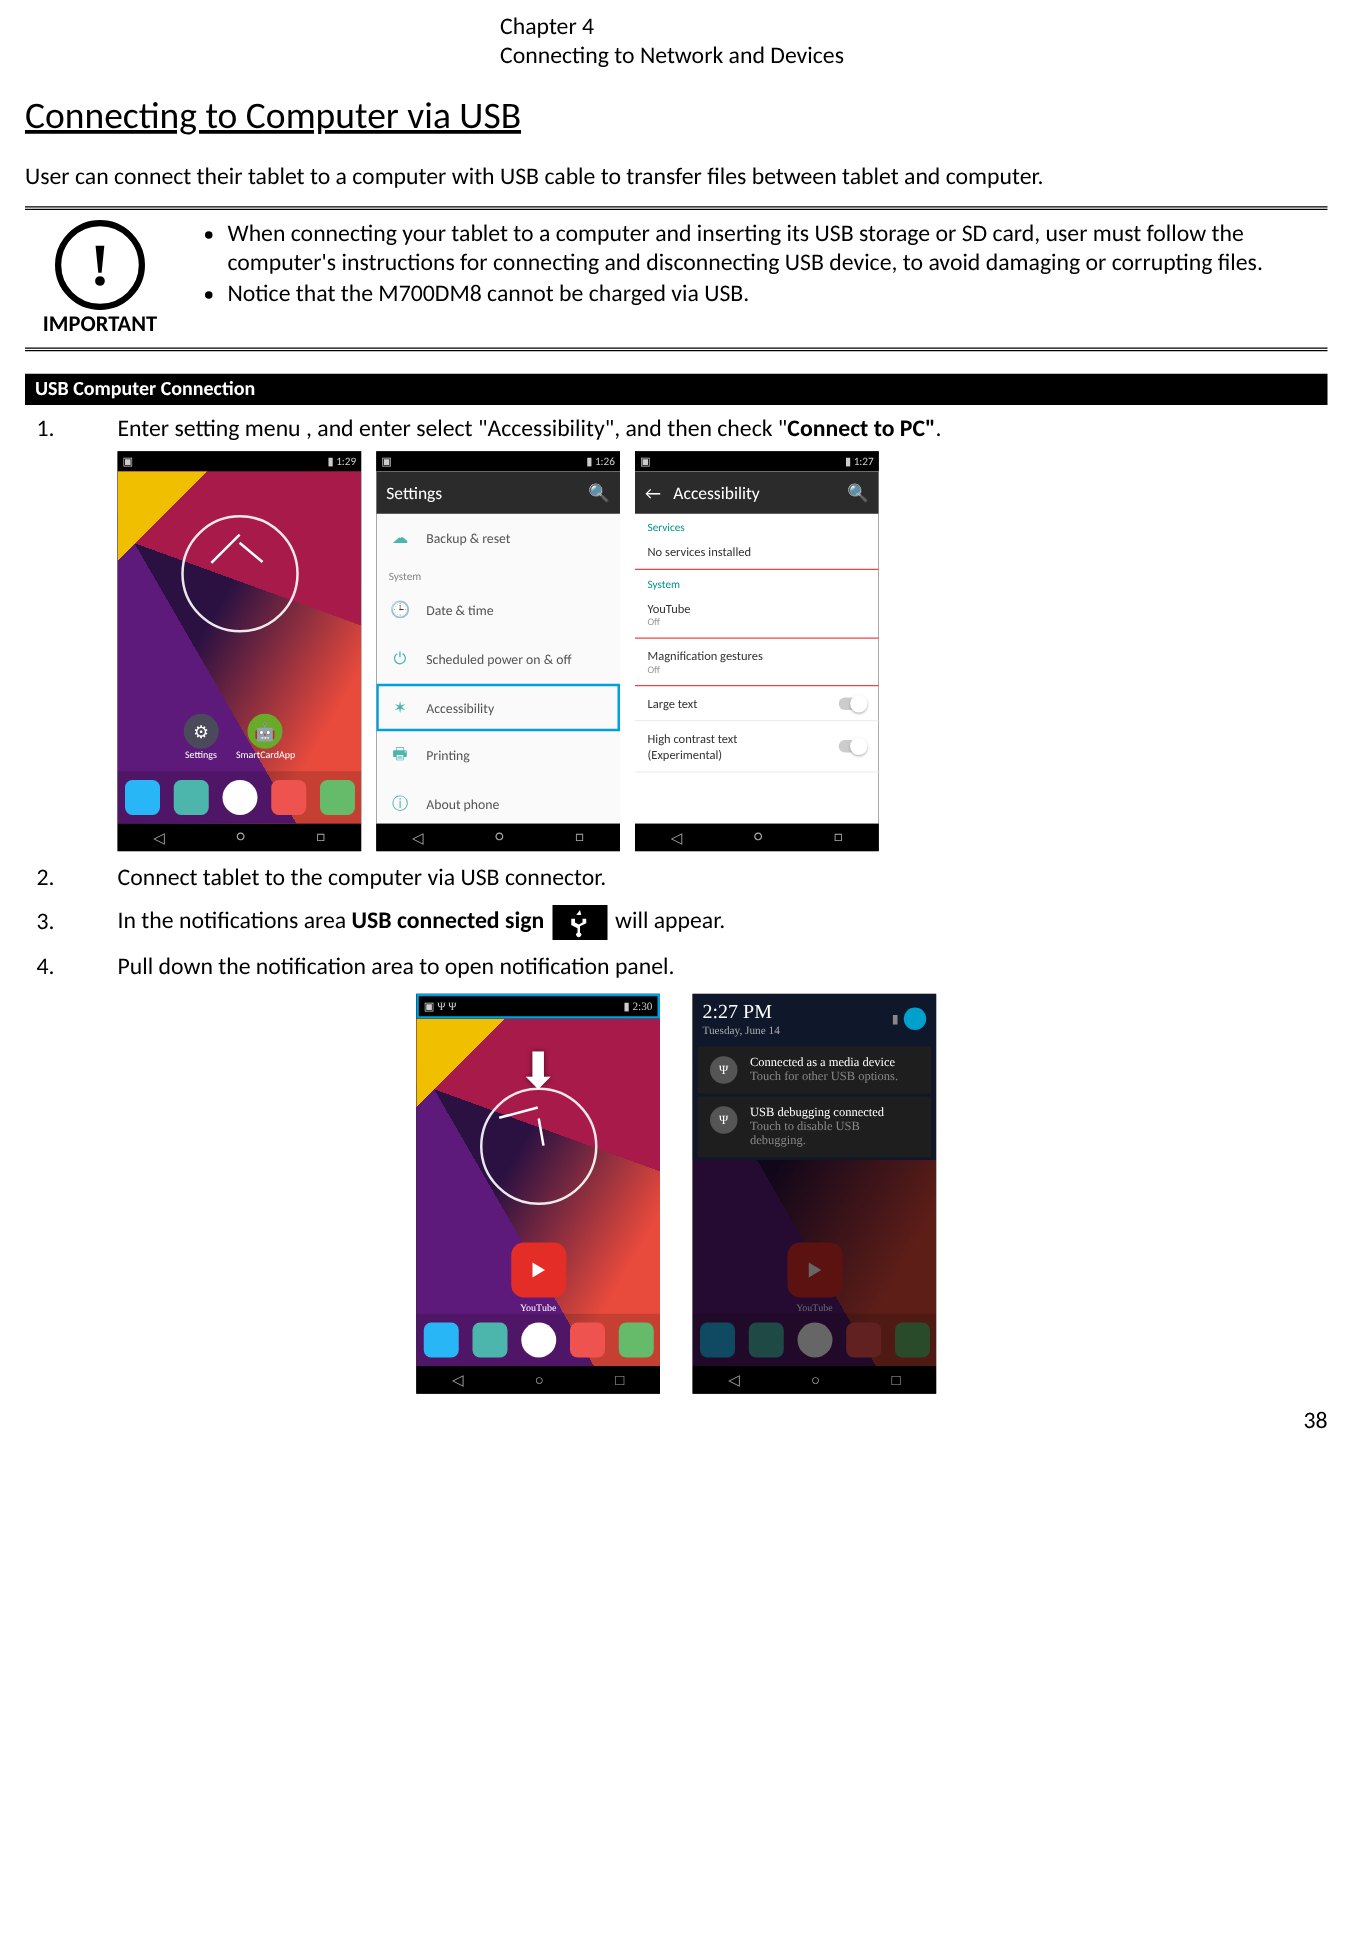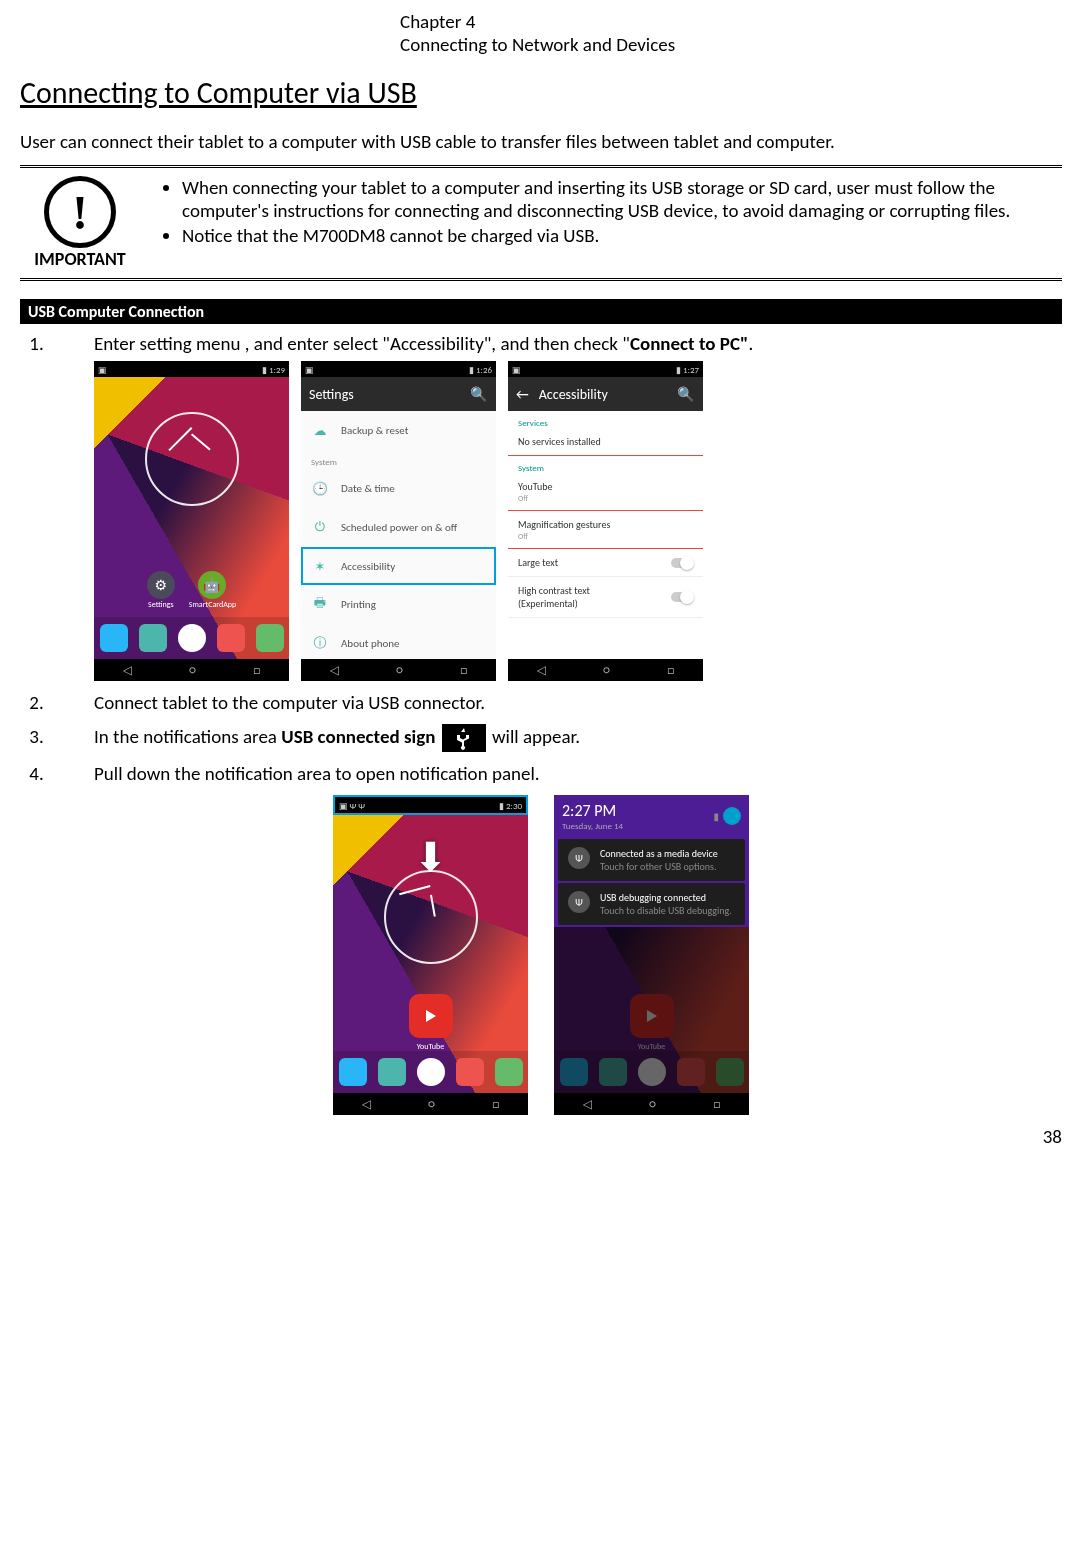--- a/index.html
+++ b/index.html
@@ -232,21 +232,21 @@
     filter: brightness(.4);
   }
   .yt-icon { width:44px; height:44px; border-radius:10px; background:#e52d27; display:flex; align-items:center; justify-content:center; position:absolute; bottom:55px; left:50%; transform:translateX(-50%); }
   .yt-icon::after { content:''; border-left:10px solid #fff; border-top:6px solid transparent; border-bottom:6px solid transparent; }
   .status-hl { border:2px solid #00a0e0; }
   .page-num { text-align:right; }
   .arrow-down {
     position:absolute; top:18px; left:50%; transform:translateX(-50%);
     color:#fff; font-size:40px; text-shadow:0 0 4px rgba(0,0,0,.6);
   }
-  .shots-center { justify-content:center; gap:26px; }
+  .shots-center { justify-content:center; gap:26px;font-family:Liberation Serif, serif; }
   .notif-right { margin-left:auto; color:#888; display:flex; gap:4px; align-items:center; }
 </style>
 </head>
 <body>
 
 <div class="header-row">
   <span>Chapter 4</span>
   <span>Connecting to Network and Devices</span>
 </div>
 
@@ -447,21 +447,21 @@
           <div style="position:absolute;bottom:42px;left:0;right:0;text-align:center;font-size:8px;color:#fff">YouTube</div>
           <div class="home-dock">
             <span class="dock-icon" style="background:#29b6f6"></span>
             <span class="dock-icon" style="background:#4db6ac"></span>
             <span class="dock-icon" style="background:#fff;border-radius:50%"></span>
             <span class="dock-icon" style="background:#ef5350"></span>
             <span class="dock-icon" style="background:#66bb6a"></span>
           </div>
         </div>
       </div>
-      <div style="position:absolute;top:0;left:0;right:0;background:#4c1d95;">
+      <div style="position:absolute;top:0;left:0;right:0;background:#0f172a;">
         <div class="notif-time">
           <div style="display:flex;align-items:center">
             <div>
               <div class="t">2:27 PM</div>
               <div class="d">Tuesday, June 14</div>
             </div>
             <div class="notif-right">
                 <span>▮</span>
                 <span style="width:18px;height:18px;border-radius:50%;background:#00a0cc;display:inline-block"></span>
               </div>

